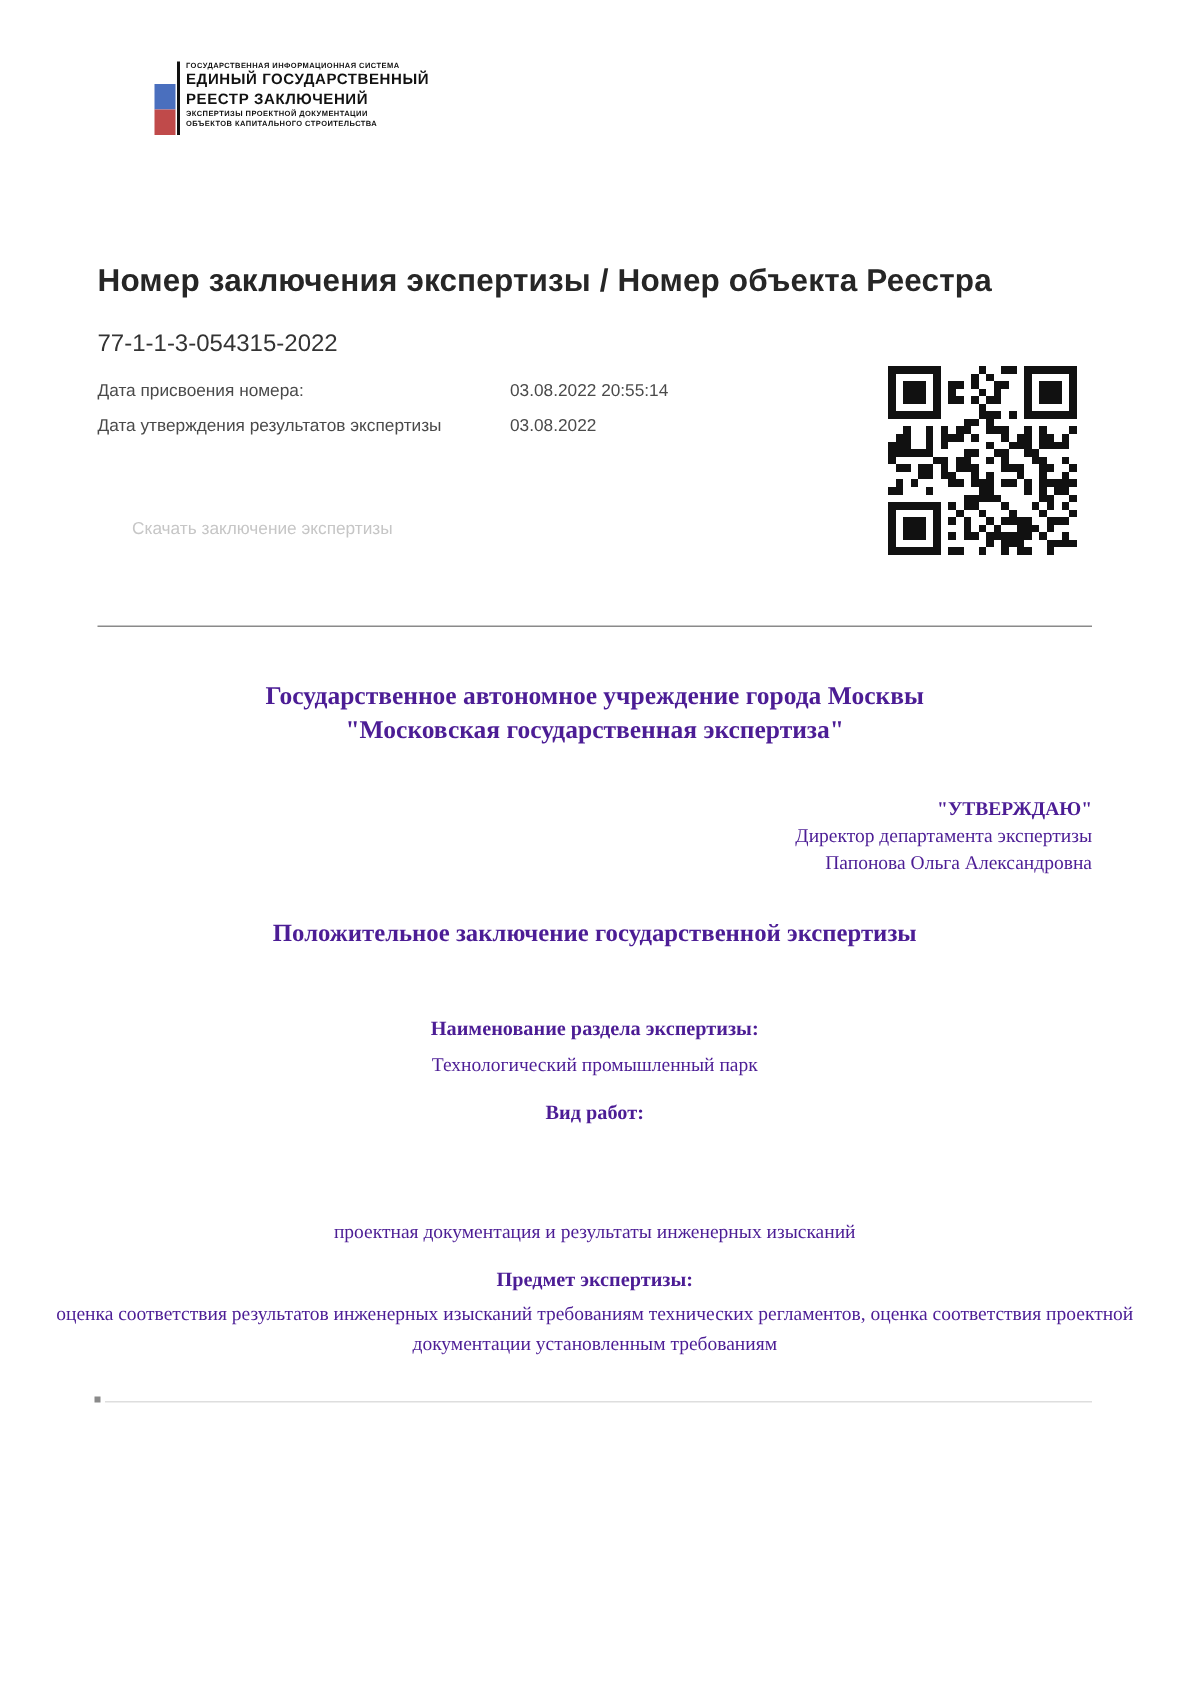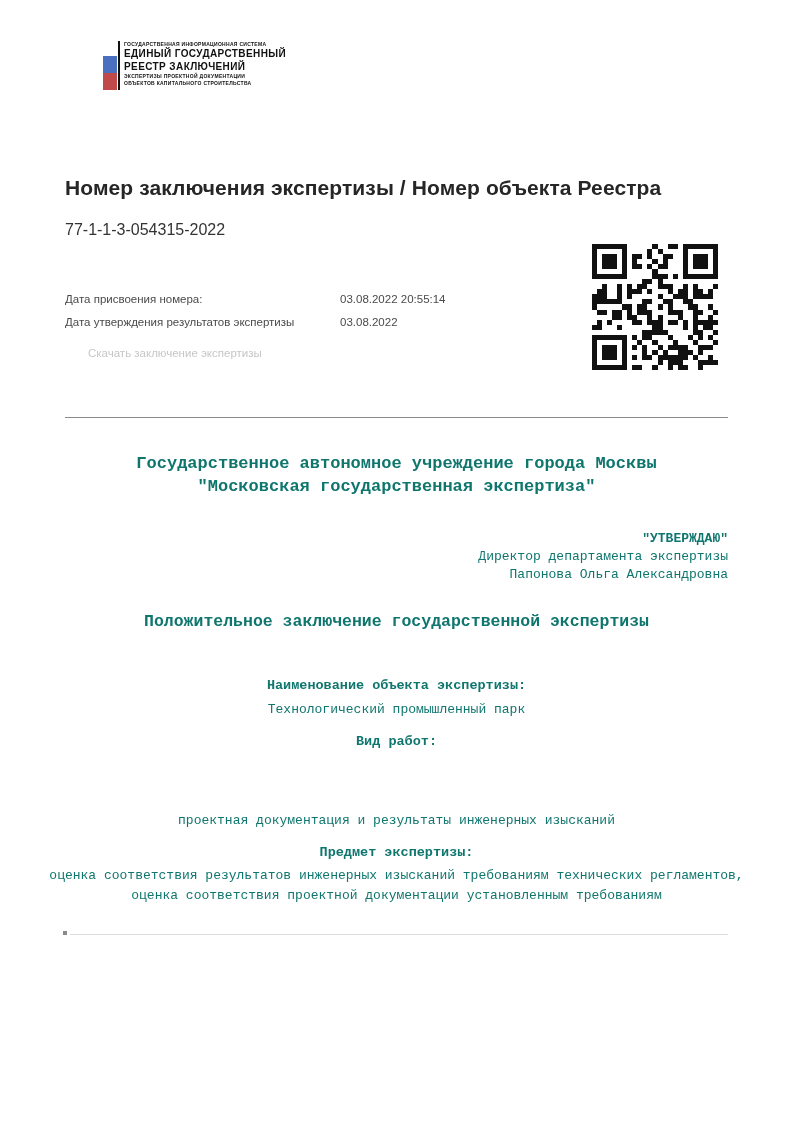--- a/index.html
+++ b/index.html
@@ -73,21 +73,20 @@
   }
 
   
   .meta-row {
     position: absolute;
     left: 65px;
     width: 520px;
     font-size: 11.5px;
     color: #4a4a4a;
     display: flex;
-    margin-top: 38px;
   }
   .meta-row .label { width: 275px; }
   .meta-row .value { color: #4a4a4a; }
   .row1 { top: 255px; }
   .row2 { top: 278px; }
 
   .download-link {
     position: absolute;
     left: 88px;
     top: 347px;
@@ -124,21 +123,21 @@
   .bottom-dot {
     position: absolute;
     left: 63px;
     top: 931px;
     width: 4px;
     height: 4px;
     background: #8a8a8a;
   }
 
   
-  .doc { font-family: Liberation Mono, monospace; color: #0f766e; }
+  .doc { font-family: Liberation Serif, serif; color: #4c1d95; }
 
   .org-title {
     position: absolute;
     left: 65px;
     top: 452px;
     width: 663px;
     text-align: center;
     font-size: 17px;
     font-weight: bold;
     line-height: 23px;
@@ -522,21 +521,21 @@
   </div>
 
   <div class="doc approve">
     <div class="a1">"УТВЕРЖДАЮ"</div>
     <div>Директор департамента экспертизы</div>
     <div>Папонова Ольга Александровна</div>
   </div>
 
   <div class="doc conclusion-title">Положительное заключение государственной экспертизы</div>
 
-  <div class="doc section-heading s1h">Наименование объекта экспертизы:</div>
+  <div class="doc section-heading s1h">Наименование раздела экспертизы:</div>
   <div class="doc section-value   s1v">Технологический промышленный парк</div>
 
   <div class="doc section-heading s2h">Вид работ:</div>
 
   <div class="doc section-value   s3v">проектная документация и результаты инженерных изысканий</div>
 
   <div class="doc section-heading s4h">Предмет экспертизы:</div>
   <div class="doc section-value   s4v">оценка соответствия результатов инженерных изысканий требованиям технических регламентов, оценка соответствия проектной документации установленным требованиям</div>
 
   <div class="bottom-dot"></div>

